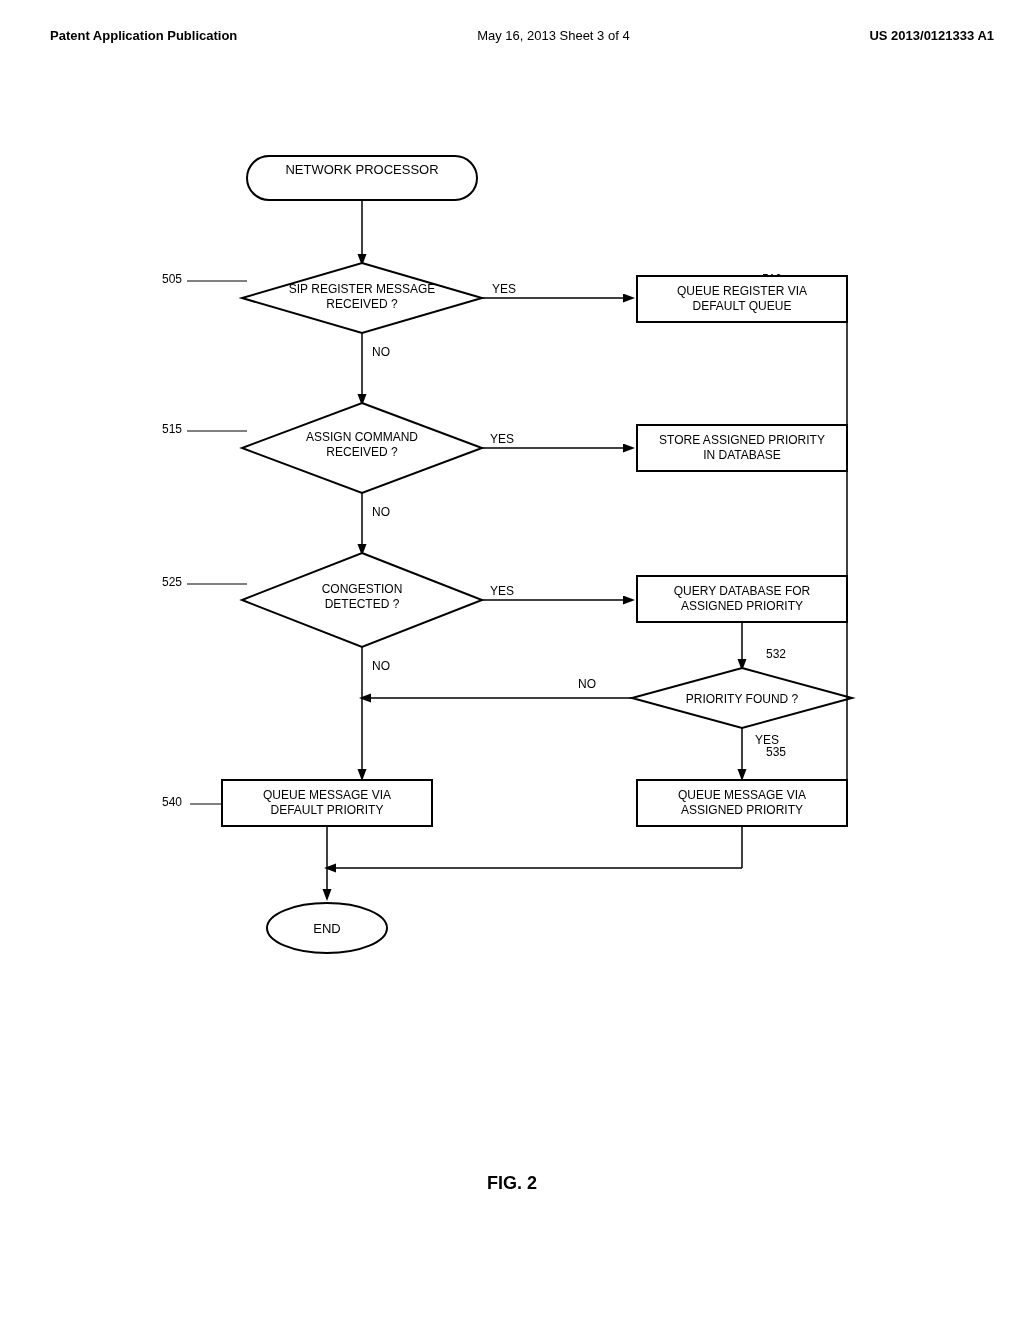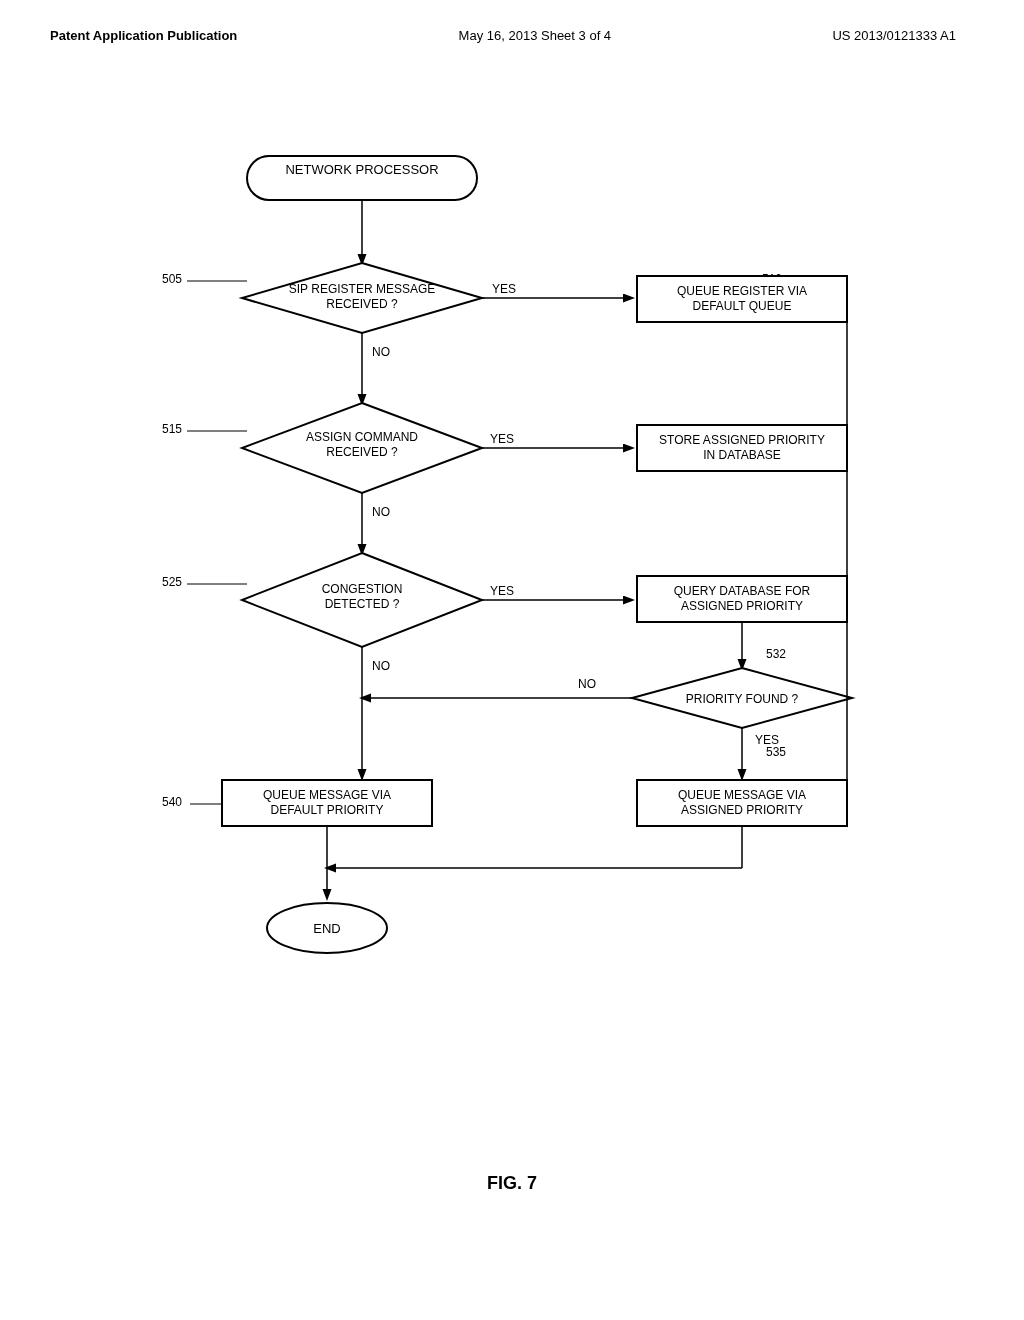--- a/index.html
+++ b/index.html
@@ -17,38 +17,38 @@
       background: #fff;
       position: relative;
       padding: 0;
     }
 
     
     .header {
       display: flex;
       justify-content: space-between;
       align-items: flex-start;
-      padding: 28px 68px 0 50px;
+      padding: 28px 30px 0 50px;
       font-size: 13px;
       color: #000;
     }
 
     .header-left {
       font-weight: bold;
       font-size: 13px;
     }
 
     .header-center {
       font-size: 13px;
       text-align: left;
     }
 
     .header-right {
       font-size: 13px;
-      font-weight: normal;
+      font-weight: bold;
     }
 
     
     .diagram-area {
       position: relative;
       width: 100%;
       height: 1100px;
       margin-top: 20px;
       margin-left: 12px;
     }
@@ -197,15 +197,15 @@
 
       <line x1="835" y1="383" x2="835" y2="488" stroke="black" stroke-width="1.5"></line>
       <line x1="835" y1="534" x2="835" y2="692" stroke="black" stroke-width="1.5"></line>
 
       <ellipse cx="315" cy="840" rx="60" ry="25" fill="white" stroke="black" stroke-width="2"></ellipse>
       <text x="315" y="845" text-anchor="middle" font-size="13" font-family="Arial" fill="#000">END</text>
 
     </svg>
   </div>
 
-  <div class="figure-label">FIG. 7</div>
+  <div class="figure-label">FIG. 2</div>
 
 </div>
 
 </body></html>

